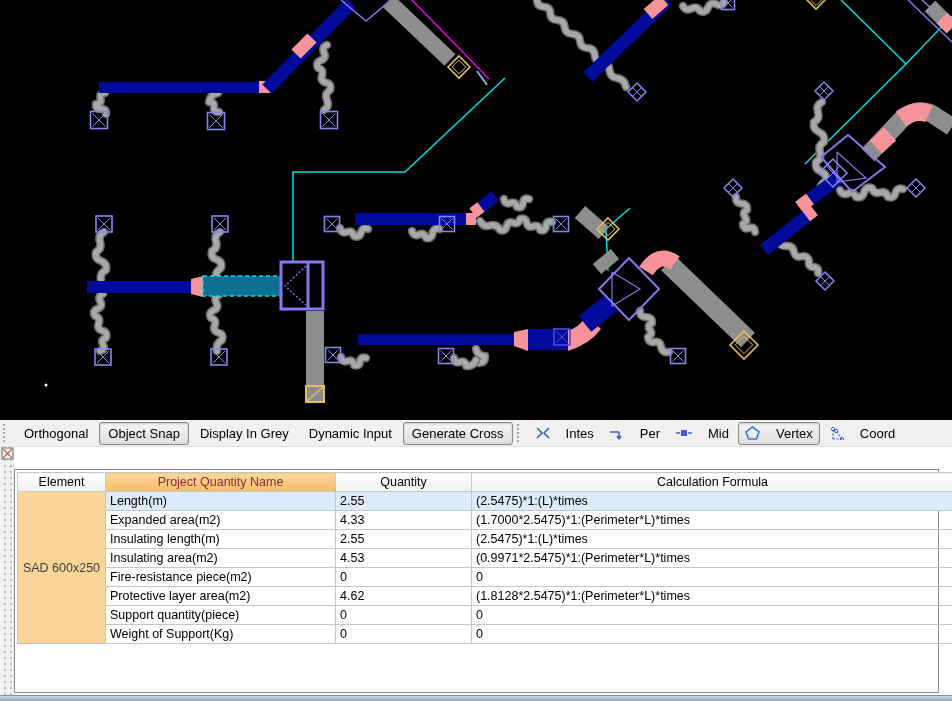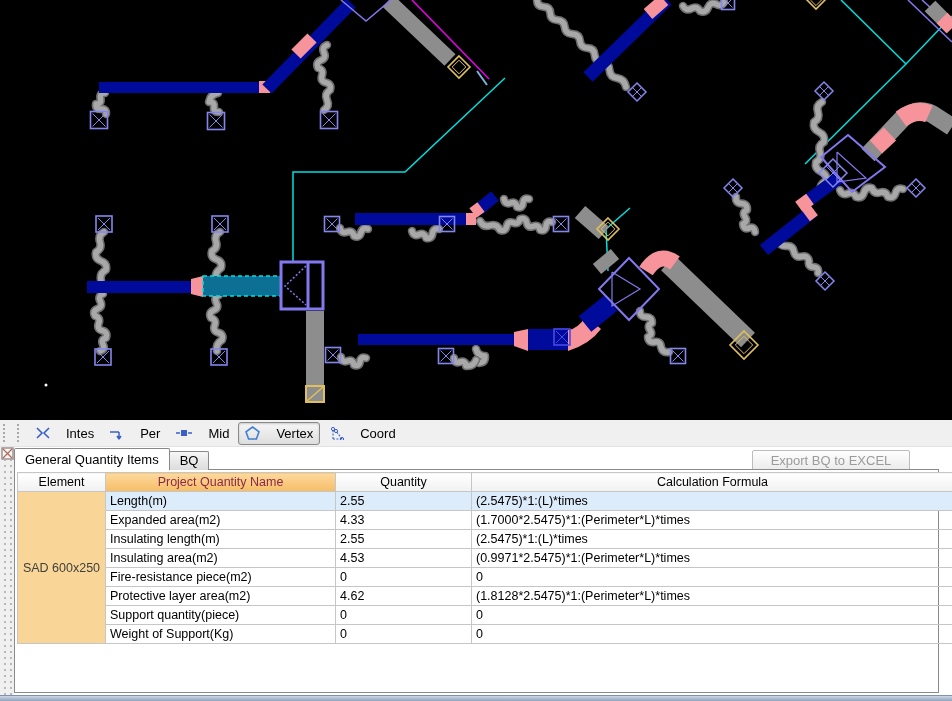--- a/index.html
+++ b/index.html
@@ -226,20 +226,27 @@
       <path d="M608,222.18 L614.82,229 L608,235.82 L601.18,229 Z" fill="none" stroke="#dfc05c" stroke-width="1"></path>
       <path d="M816,-9 L825,0 L816,9 L807,0 Z" fill="none" stroke="#dfc05c" stroke-width="1.6"></path>
       <path d="M816,-5.58 L821.58,0 L816,5.58 L810.42,0 Z" fill="none" stroke="#dfc05c" stroke-width="1"></path>
       <path d="M744,331 L758,345 L744,359 L730,345 Z" fill="none" stroke="#dfc05c" stroke-width="1.6"></path>
       <path d="M744,336.32 L752.68,345 L744,353.68 L735.32,345 Z" fill="none" stroke="#dfc05c" stroke-width="1"></path>
       <circle cx="46" cy="385" r="1.5" fill="#ffffff"></circle>
     </svg></div>
 
 <div id="toolbar">
   <div class="grip"></div>
+  <div id="tb-buttons" style="display:flex;align-items:center;">
+      <div class="tbtn">Orthogonal</div>
+      <div class="tbtn pressed">Object Snap</div>
+      <div class="tbtn">Display In Grey</div>
+      <div class="tbtn">Dynamic Input</div>
+      <div class="tbtn pressed">Generate Cross</div>
+    </div>
   <div class="grip"></div>
   <div id="tb-snaps" style="display:flex;align-items:center;">
       <div class="snapbtn">
         <span>
           <svg width="14" height="14" viewBox="0 0 14 14">
             <path d="M1,2 L6,7 L1,12 M13,2 L8,7 L13,12" stroke="#3a5fc8" stroke-width="1.6" fill="none"></path>
           </svg>
         </span>
         <span>Intes</span>
       </div>
@@ -283,22 +290,20 @@
 </div>
 
 <div id="panelzone">
   <div id="leftstrip">
     <svg id="detach" viewBox="0 0 13 13">
       <rect x="1" y="1" width="11" height="11" fill="#f7f7f7" stroke="#9a8a8a" stroke-width="1.4"></rect>
       <path d="M2,2 L11,11 M11,2 L2,11" stroke="#b06555" stroke-width="1.2"></path>
     </svg>
   </div>
   <div id="tabrow">
-    <span id="tabs-holder"><div class="tab">General Quantity Items</div><div class="tab inactive">BQ</div></span>
-    <div id="exportbtn">Export BQ to EXCEL</div>
   </div>
   <div id="panelbox">
     <table class="q">
       <thead>
           <tr id="qhead">
             <th class="h-el">Element</th>
             <th class="h-name">Project Quantity Name</th>
             <th class="h-qty">Quantity</th>
             <th class="h-form">Calculation Formula</th>
           </tr>

